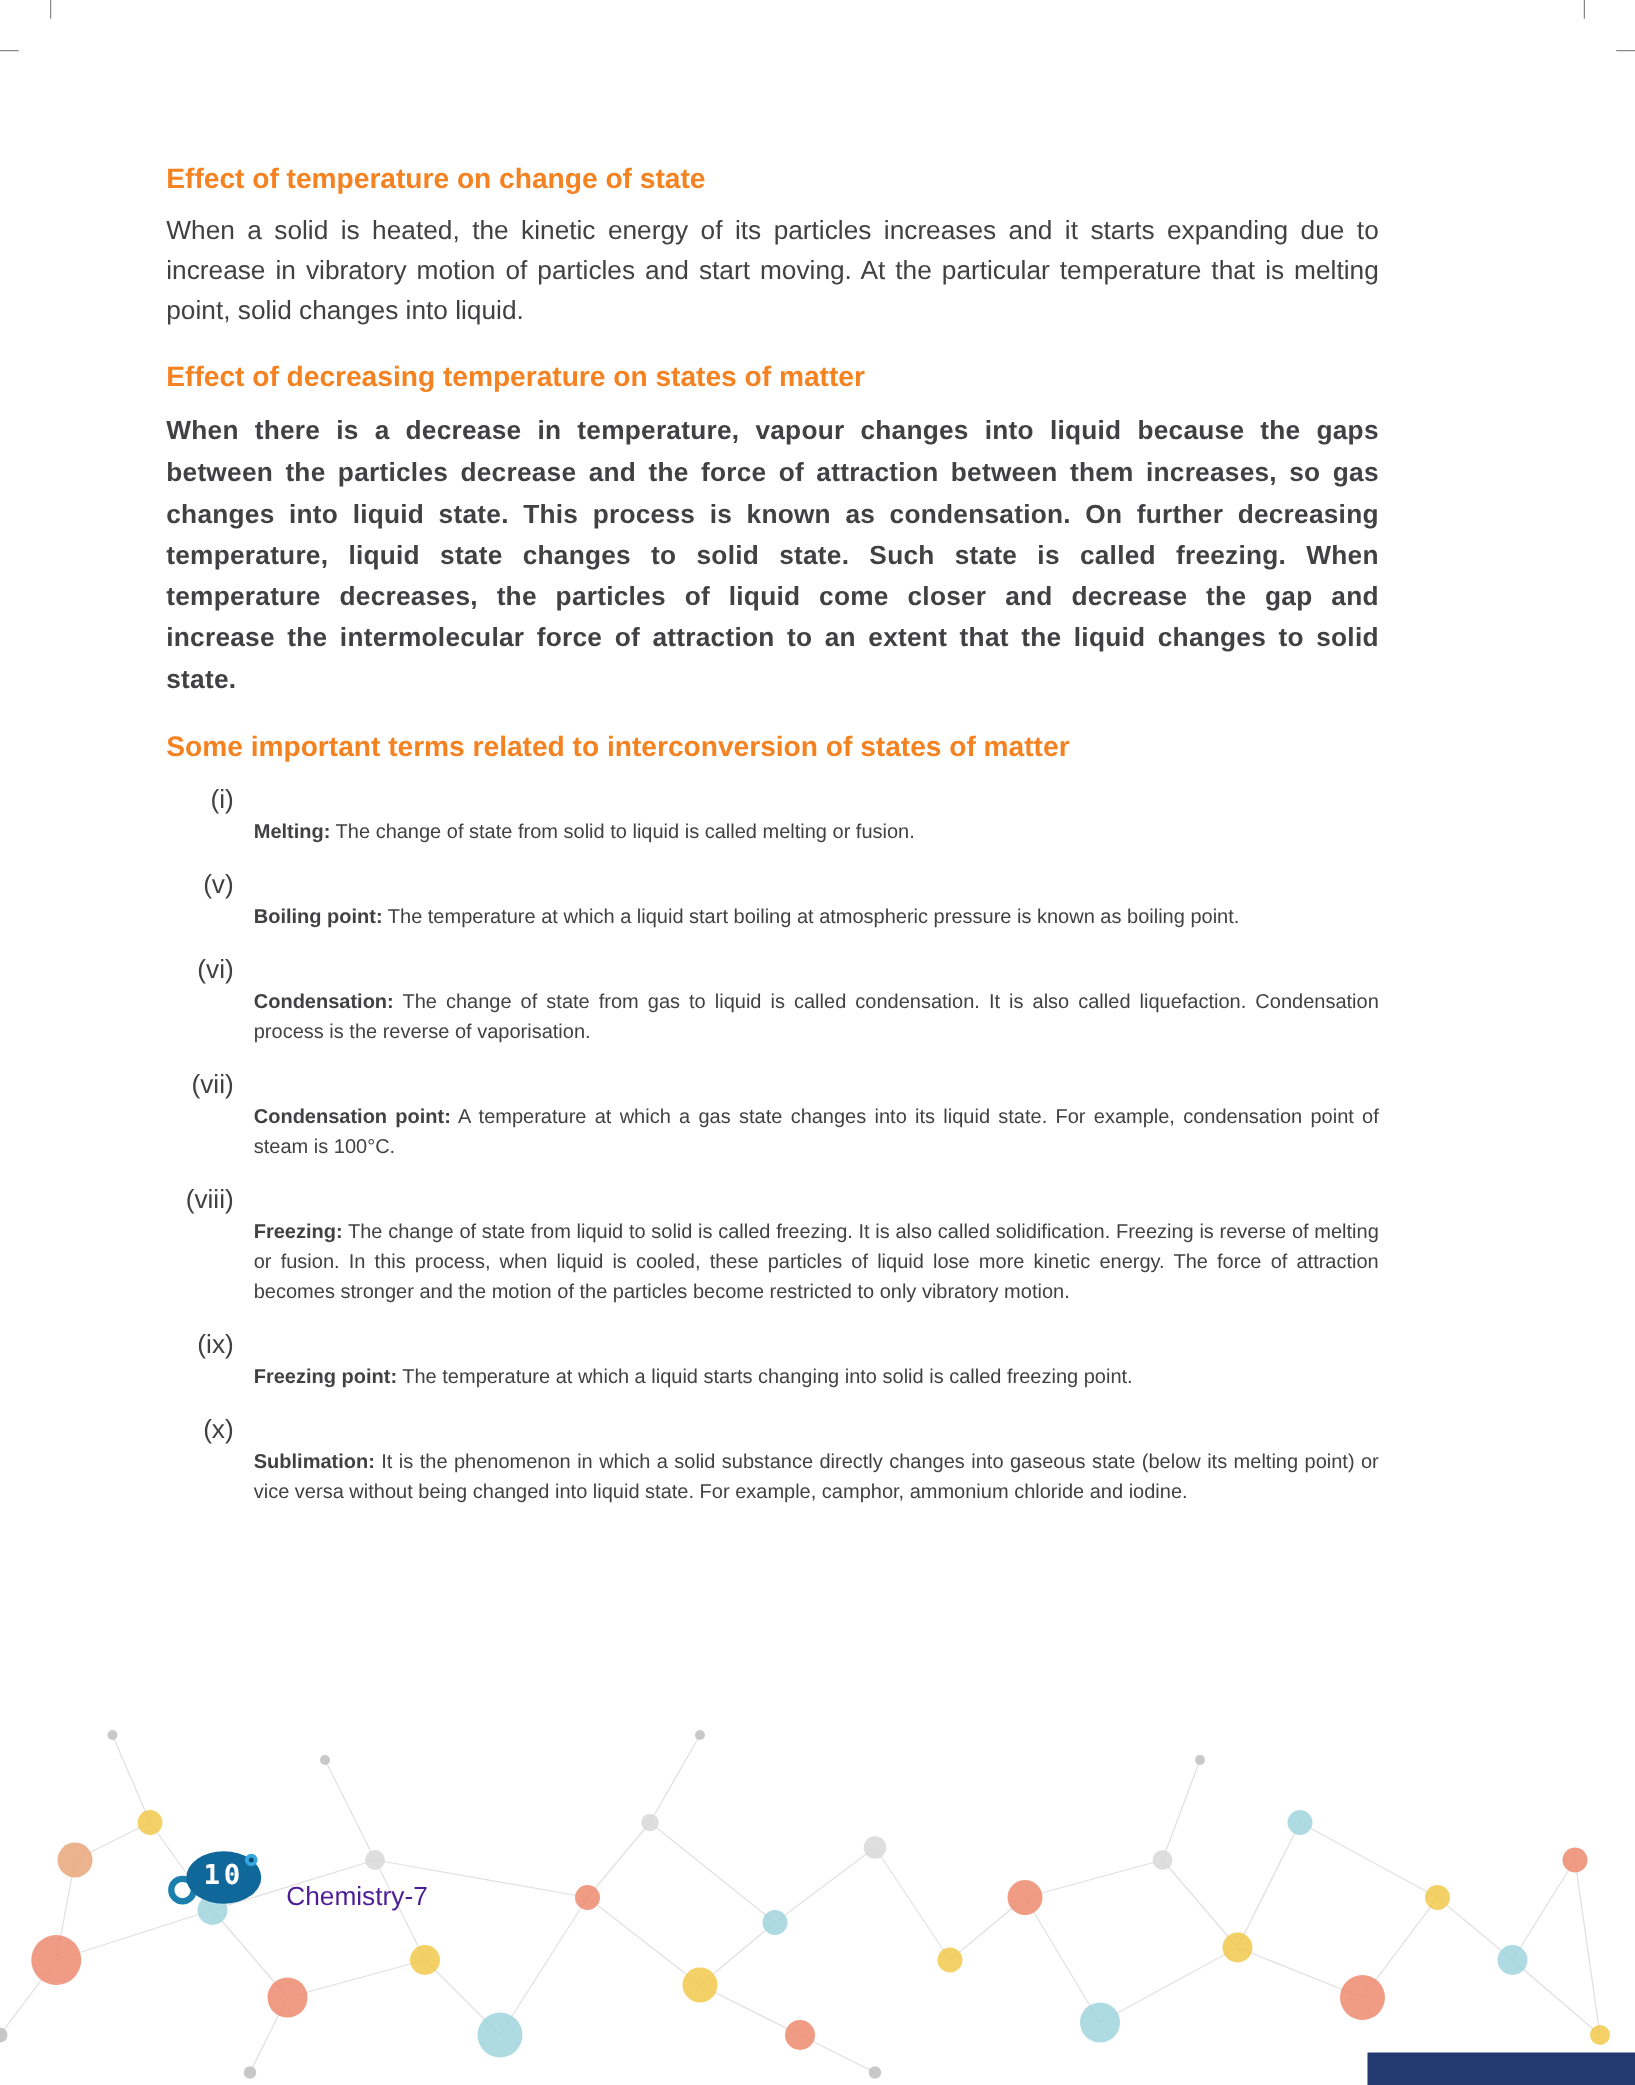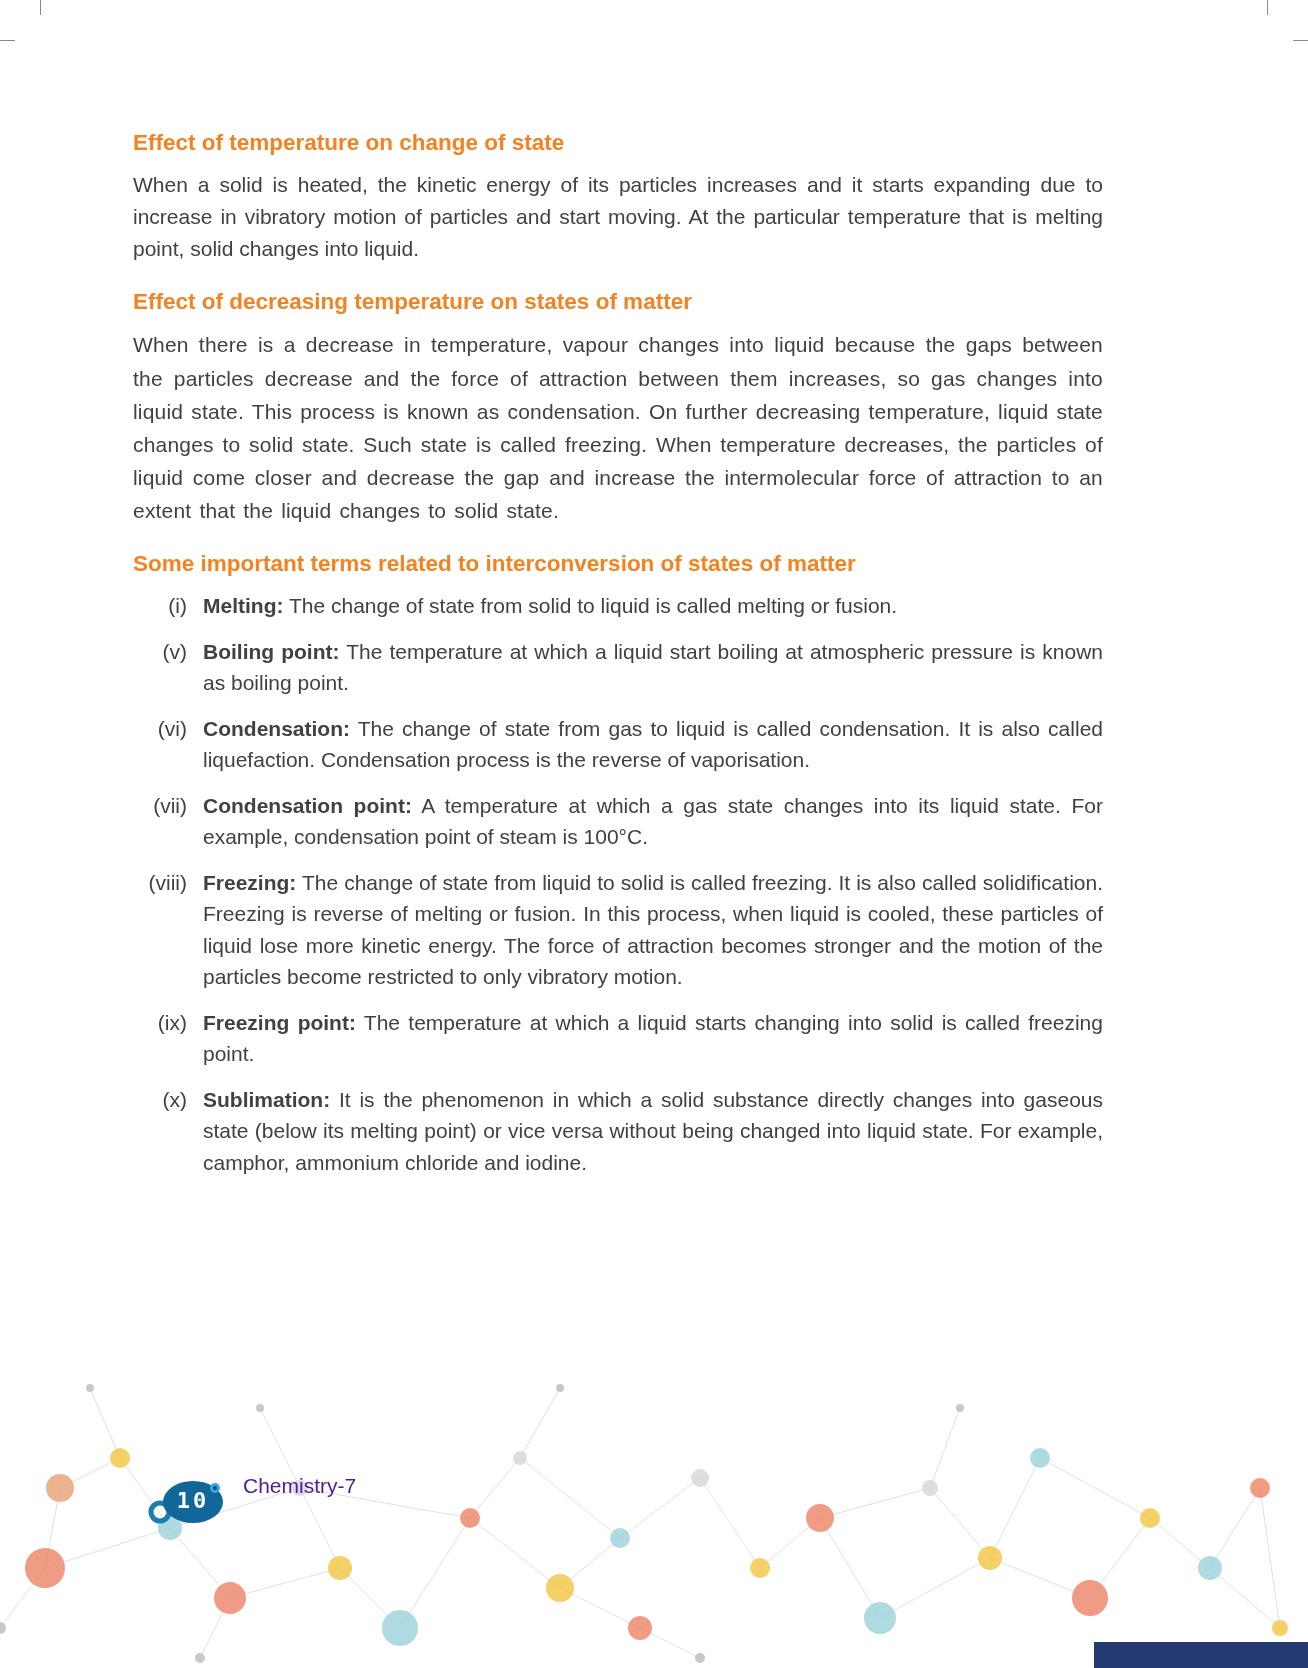--- a/index.html
+++ b/index.html
@@ -30,60 +30,61 @@
     margin:24px 0 13px 0;
   }
   .section-heading.first { margin-top:0; }
   .body-text {
     font-size:21px;
     line-height:1.53;
     text-align:justify;
     color:#414042;
     margin-bottom:8px;
   }
-  .body-text.loose { line-height:1.58; letter-spacing:0.2px; word-spacing:2px; }
+  .body-text.loose { line-height:1.58; letter-spacing:0.2px; word-spacing:2px;font-weight:bold; }
 
   .terms-list { margin-top:10px; }
   .term-item { display:flex; margin-bottom:14px; }
   .term-num {
     width:54px; min-width:54px;
     text-align:right;
     margin-right:16px;
     font-size:21px;
     line-height:1.5;
     color:#414042;
   }
   .term-body {
     flex:1;
-    font-size:21px;
+    font-size:16px;
     line-height:1.5;
     text-align:justify;
     color:#414042;
+    margin-top:30px;
   }
   .term-name { font-weight:700; }
 
   .pattern-svg {
     position:absolute;
     left:0; bottom:0;
     width:1308px; height:300px;
     z-index:1;
   }
   .bottom-strip {
     position:absolute;
     right:0; bottom:0;
     width:214px; height:26px;
     background:#223a70;
     z-index:2;
   }
   .footer {
     position:absolute;
-    left:147px;
+    left:133px;
     bottom:138px;
     display:flex;
-    align-items:flex-start;
+    align-items:flex-end;
     gap:16px;
     z-index:3;
   }
   .page-badge {
     position:relative;
     width:80px; height:56px;
   }
   .page-number {
     position:absolute;
     left:26px; top:14px;

